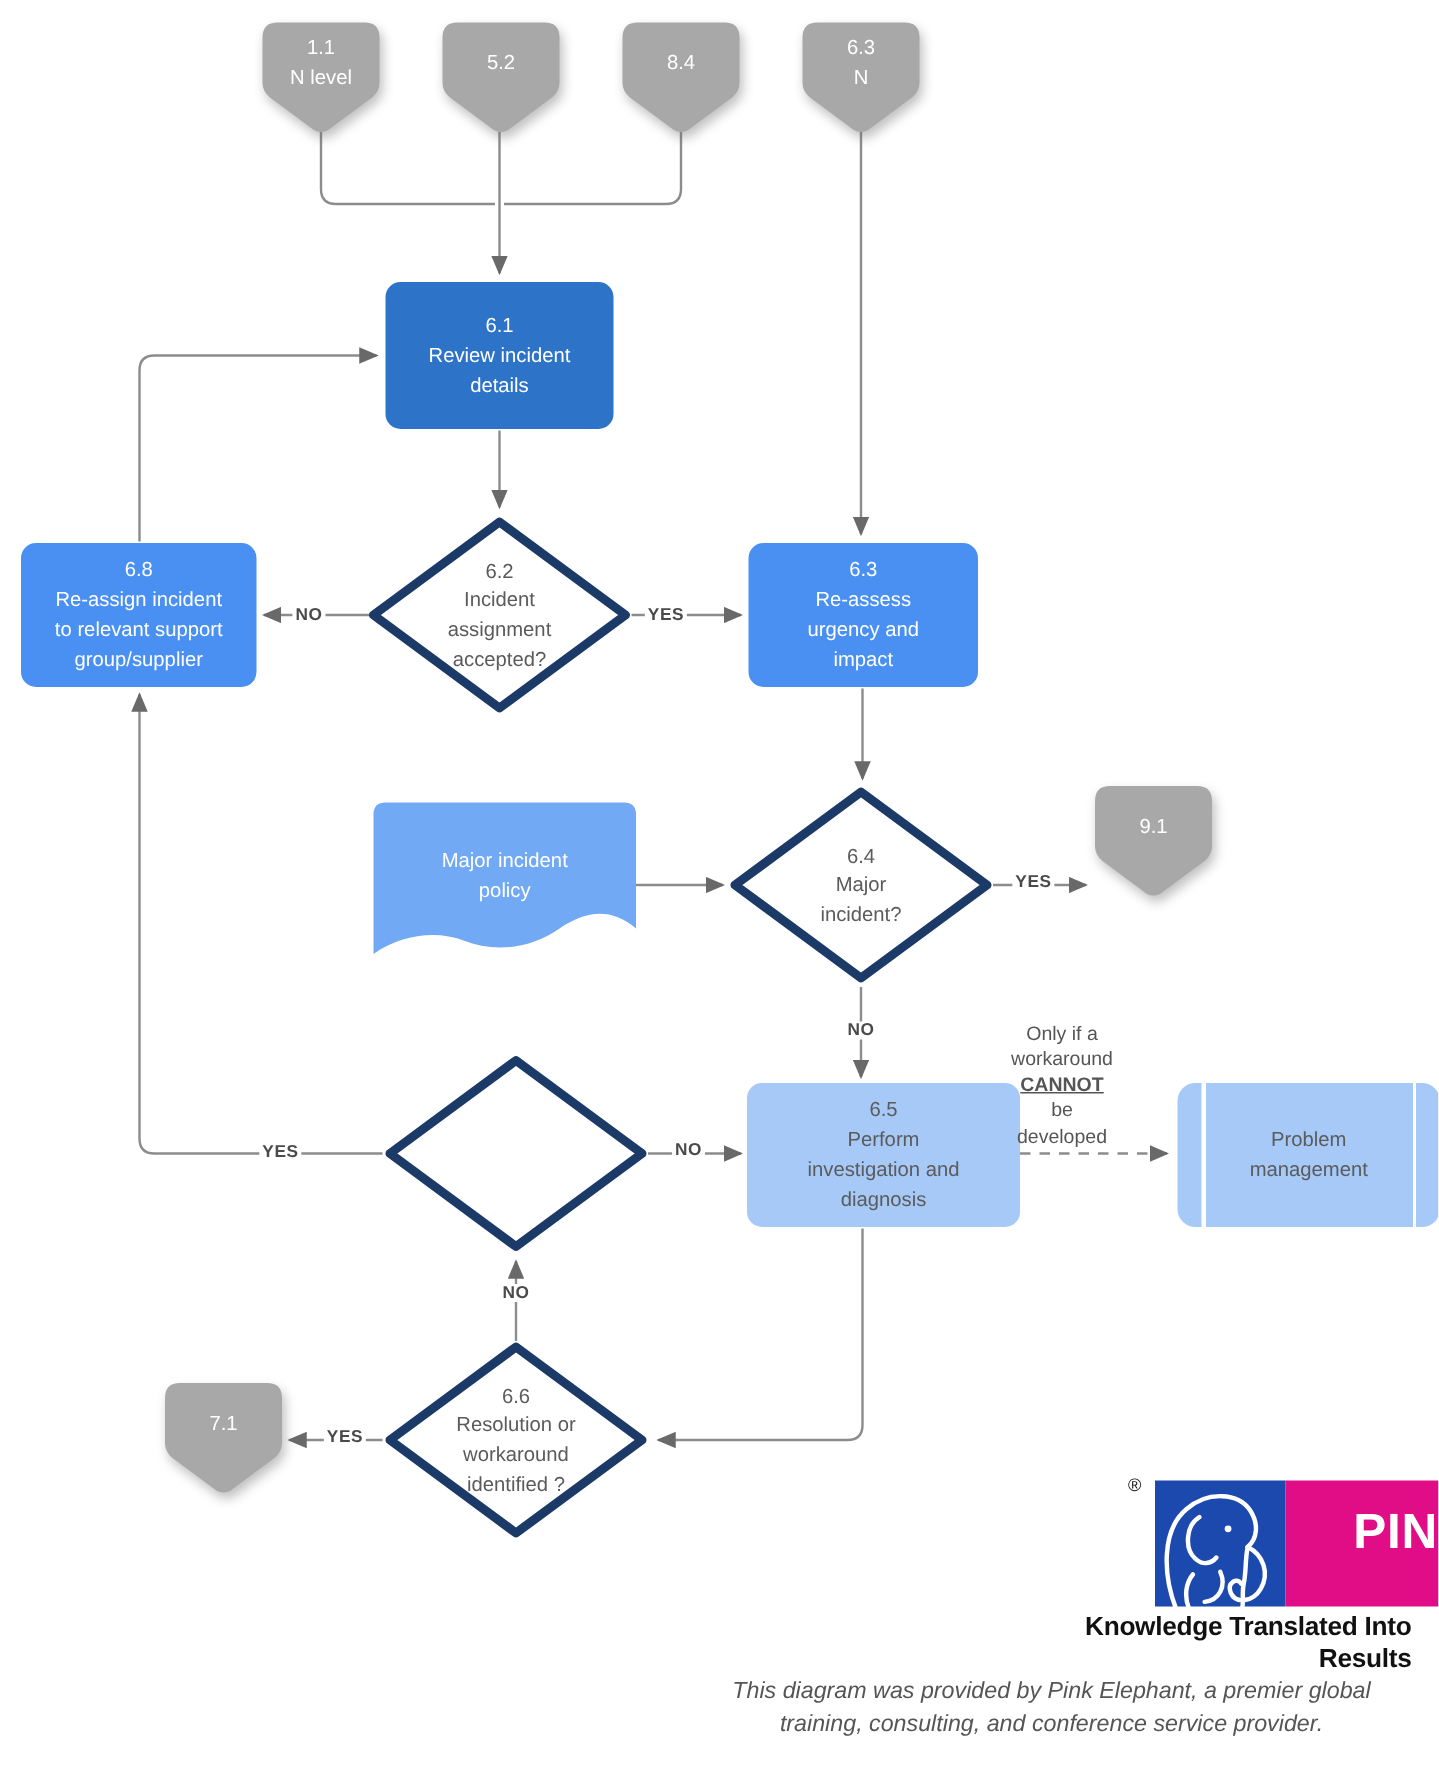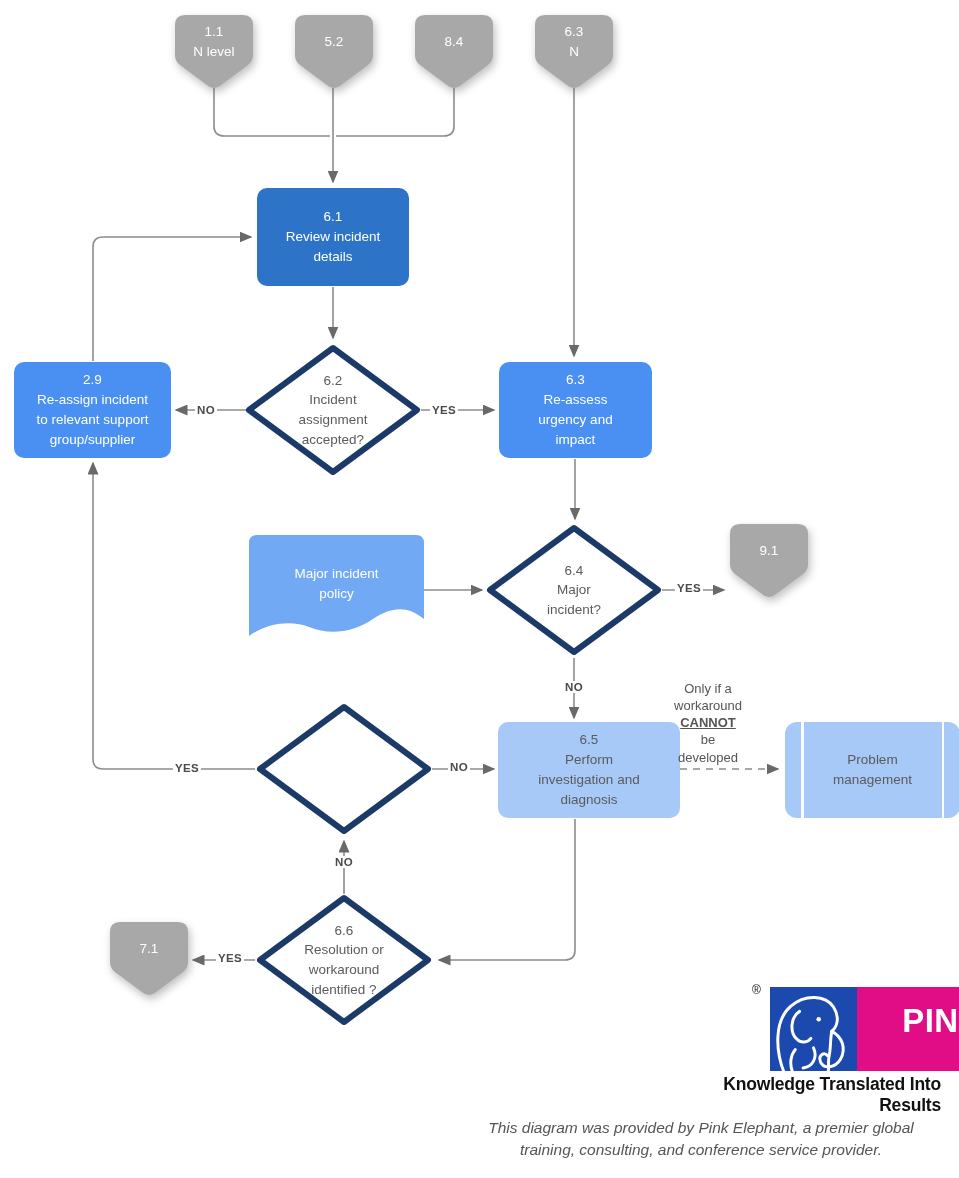--- a/index.html
+++ b/index.html
@@ -129,21 +129,21 @@
 N</span>
   </div>
 
   <div class="node box box-dark" style="left:257px;top:188px;width:152px;height:98px">
     <span class="txt pre">6.1
 Review incident
 details</span>
   </div>
 
   <div class="node box box-mid" style="left:14px;top:362px;width:157px;height:96px">
-    <span class="txt pre">2.9
+    <span class="txt pre">6.8
 Re-assign incident
 to relevant support
 group/supplier</span>
   </div>
 
   <div class="node diamond" style="left:245px;top:344px;width:176px;height:132px">
     <svg class="shape-svg" viewBox="0 0 176 132">
         <polygon points="88,4 172,66 88,128 4,66"></polygon>
       </svg>
     <span class="txt pre">6.2

